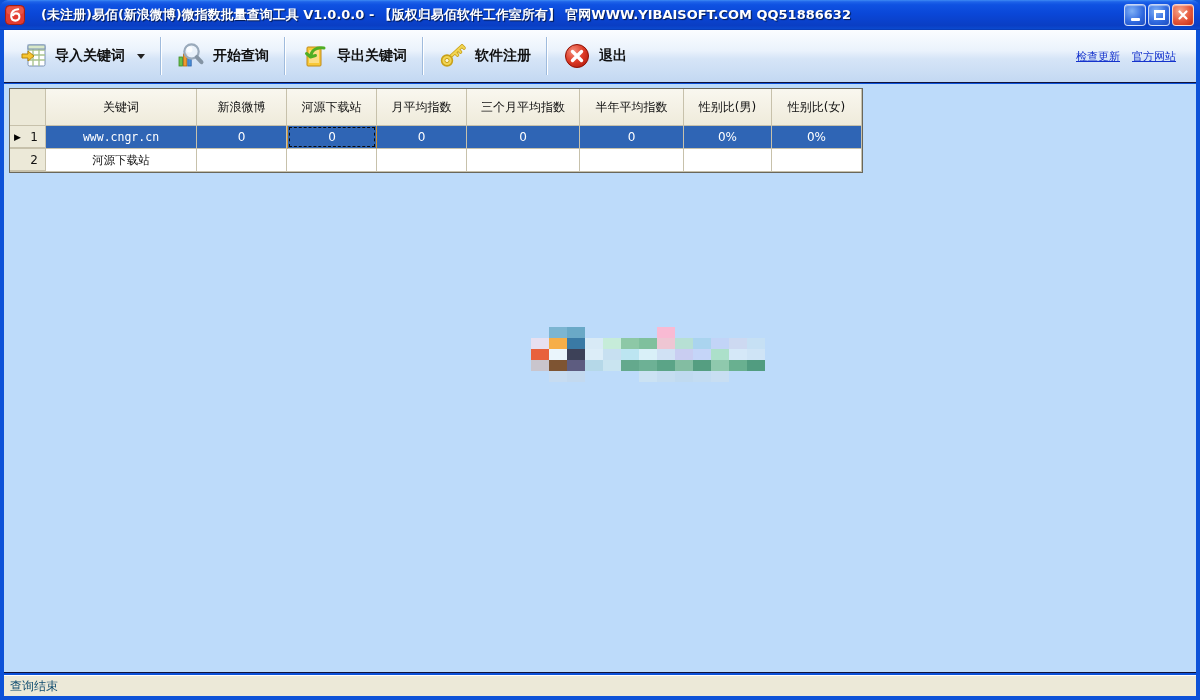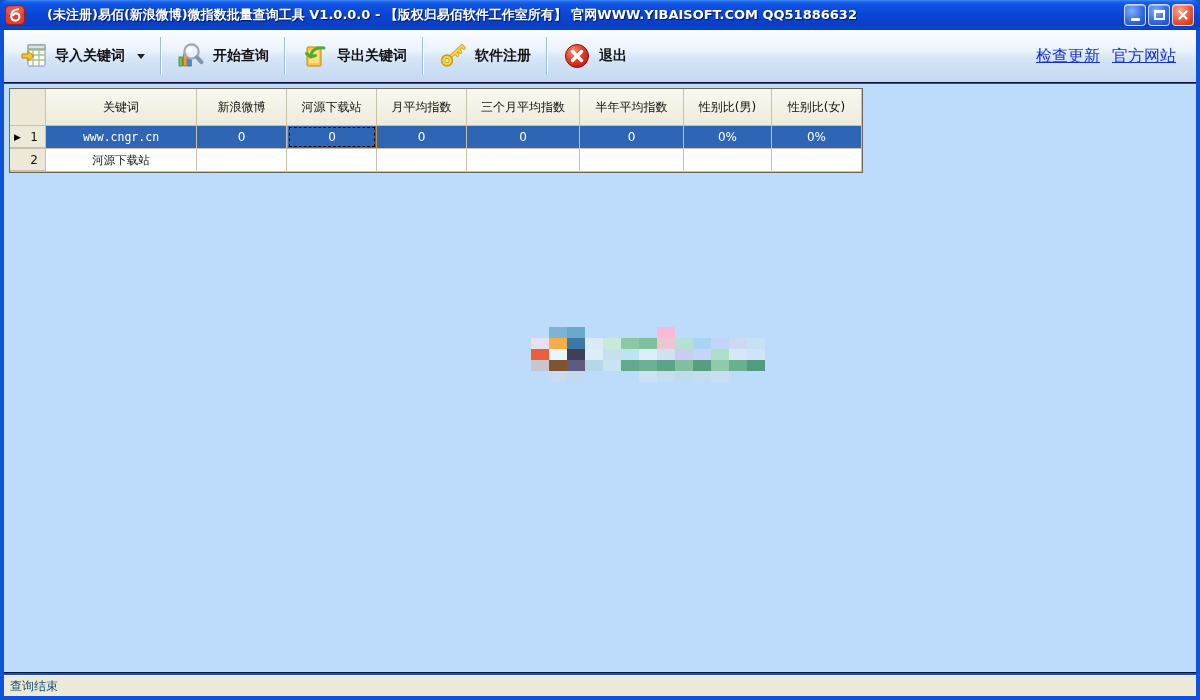--- a/index.html
+++ b/index.html
@@ -14,21 +14,21 @@
   
   .titlebar {
     position:absolute; top:0; left:0; right:0; height:30px;
     background:linear-gradient(#3E8BF4 0%, #1E63E9 6%, #0F52E2 16%, #0A47D8 45%, #0A3EC4 85%, #0B49CE 96%, #0636A8 100%);
     border-radius:8px 8px 0 0;
     display:flex; align-items:center;
     padding:0 6px 0 5px;
   }
   .app-icon { width:20px; height:20px; flex:0 0 auto; }
   .title-text {
-    color:#fff; font-weight:bold; font-size:13px; margin-left:22px;
+    color:#fff; font-weight:bold; font-size:13px; margin-left:16px;
     text-shadow:1px 1px 1px rgba(0,0,0,0.65);
     white-space:nowrap; overflow:hidden; flex:1;
   }
   .winbtns { display:flex; gap:2px; margin-left:8px; }
   .wbtn {
     width:22px; height:22px; border-radius:4px;
     border:1px solid rgba(255,255,255,0.75);
     display:flex; align-items:center; justify-content:center;
     box-shadow:inset 0 1px 1px rgba(255,255,255,0.5);
     cursor:default;
@@ -60,21 +60,21 @@
     width:1px; height:38px; background:#9FBBDD;
     box-shadow:1px 0 0 #FFFFFF; margin:0 5px;
   }
   .dd-arrow {
     width:0; height:0; margin-left:5px;
     border-left:4px solid transparent; border-right:4px solid transparent;
     border-top:5px solid #222;
   }
   .tb-links { margin-left:auto; display:flex; gap:12px; padding-right:12px; }
   .tb-links a {
-    font-size:16px; color:#1533CC; text-decoration:underline; cursor:pointer; white-space:nowrap;
+    font-size:11px; color:#1533CC; text-decoration:underline; cursor:pointer; white-space:nowrap;
   }
 
   
   .content {
     position:absolute; top:84px; left:4px; right:4px; height:589px;
     background:#BDDBFA;
     border-bottom:1px solid #10123C;
   }
 
   

